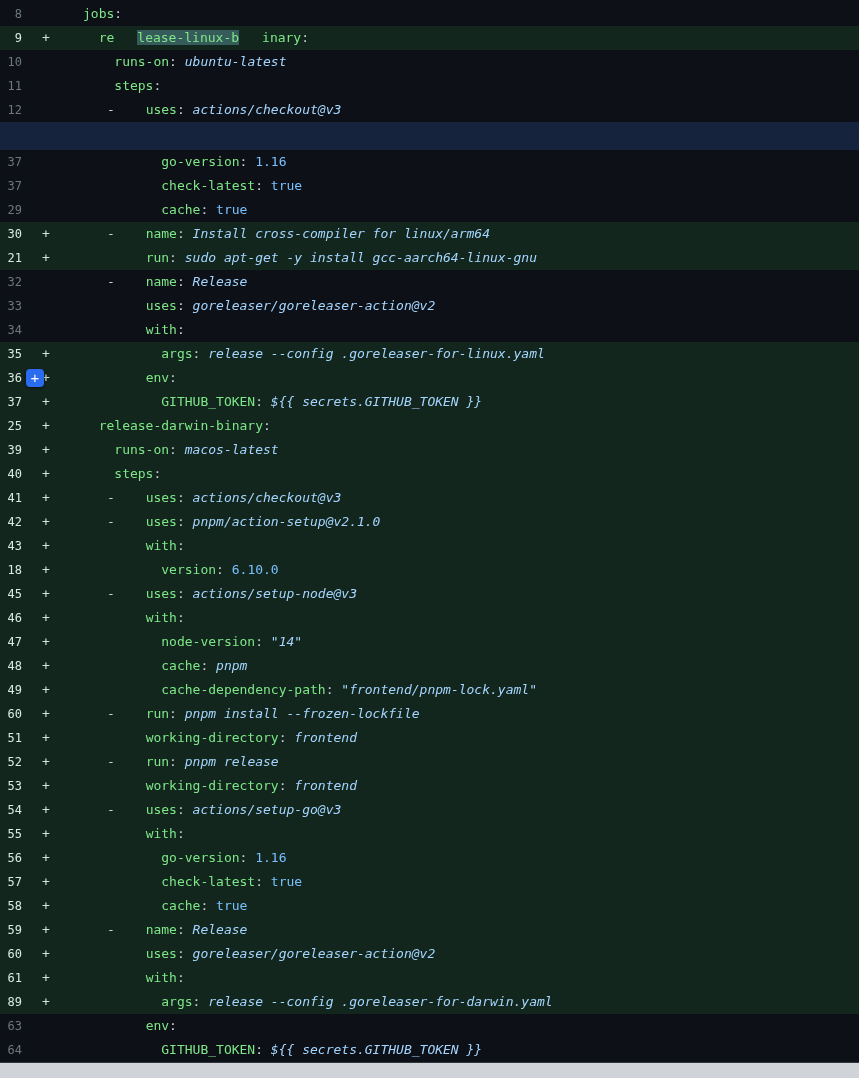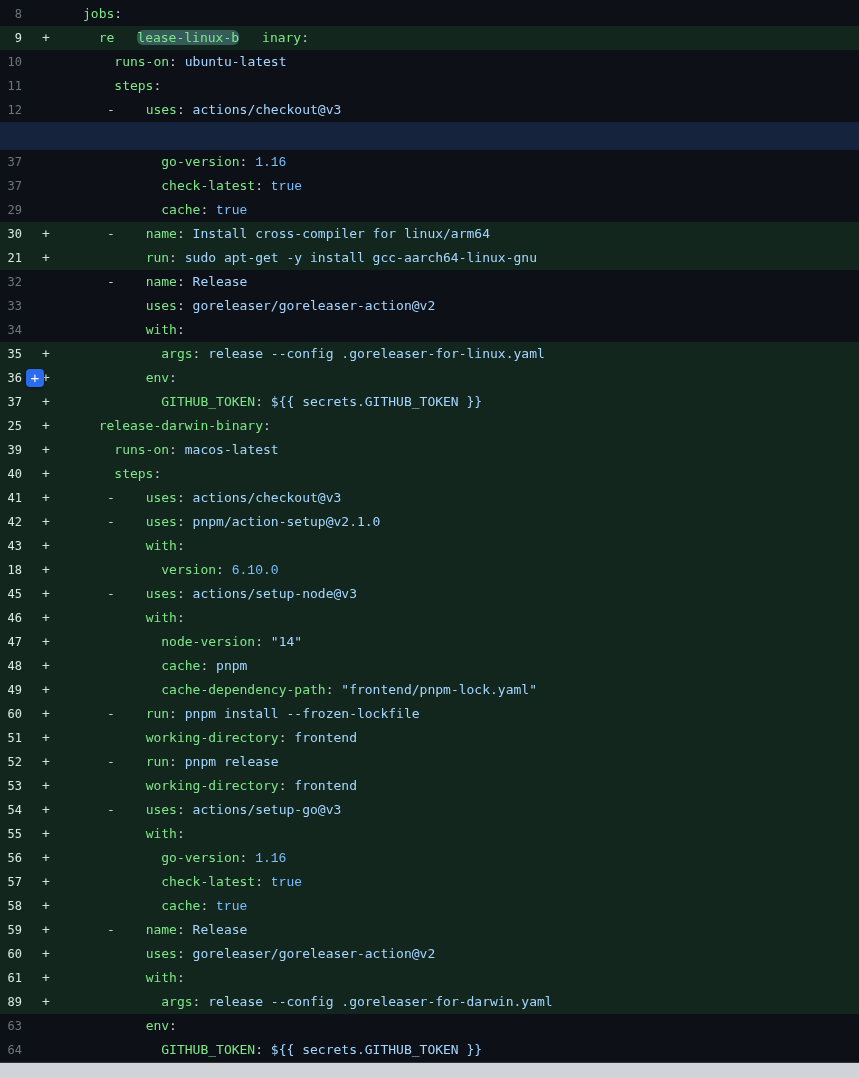--- a/index.html
+++ b/index.html
@@ -14,23 +14,23 @@
   .row.added{background:#12261e;}
   .num{
     width:32px;flex:none;text-align:right;padding-right:10px;box-sizing:border-box;
     font-size:12px;color:#6e7681;cursor:pointer;user-select:none;
   }
   .row.added .num{color:#dcebe1;}
   .marker{width:28px;flex:none;text-align:center;color:#cfe3d6;}
   .code{flex:1;overflow:hidden;}
   .pl{color:#c9d1d9;}
   .ent{color:#7ee787;margin-left:23px;}
-  .s{color:#a5d6ff;}
-  .c1{color:#79c0ff;font-family:Liberation Mono, monospace;}
-  .hl{background:rgba(104,164,176,0.42);border-radius:6px;text-align:center;}
+  .s{color:#a5d6ff;font-style:italic;}
+  .c1{color:#79c0ff;}
+  .hl{background:rgba(104,164,176,0.42);border-radius:0;text-align:center;}
   .expand{
     height:28px;background:#16233d;cursor:pointer;
   }
   .comment-btn{
     position:absolute;left:26px;top:3px;width:18px;height:18px;
     background:#2a6ced;border-radius:4px;color:#ffffff;
     font-size:15px;line-height:17px;text-align:center;cursor:pointer;
     box-shadow:0 1px 3px rgba(0,0,0,0.6);font-family:"Liberation Sans",sans-serif;
     z-index:2;
   }

